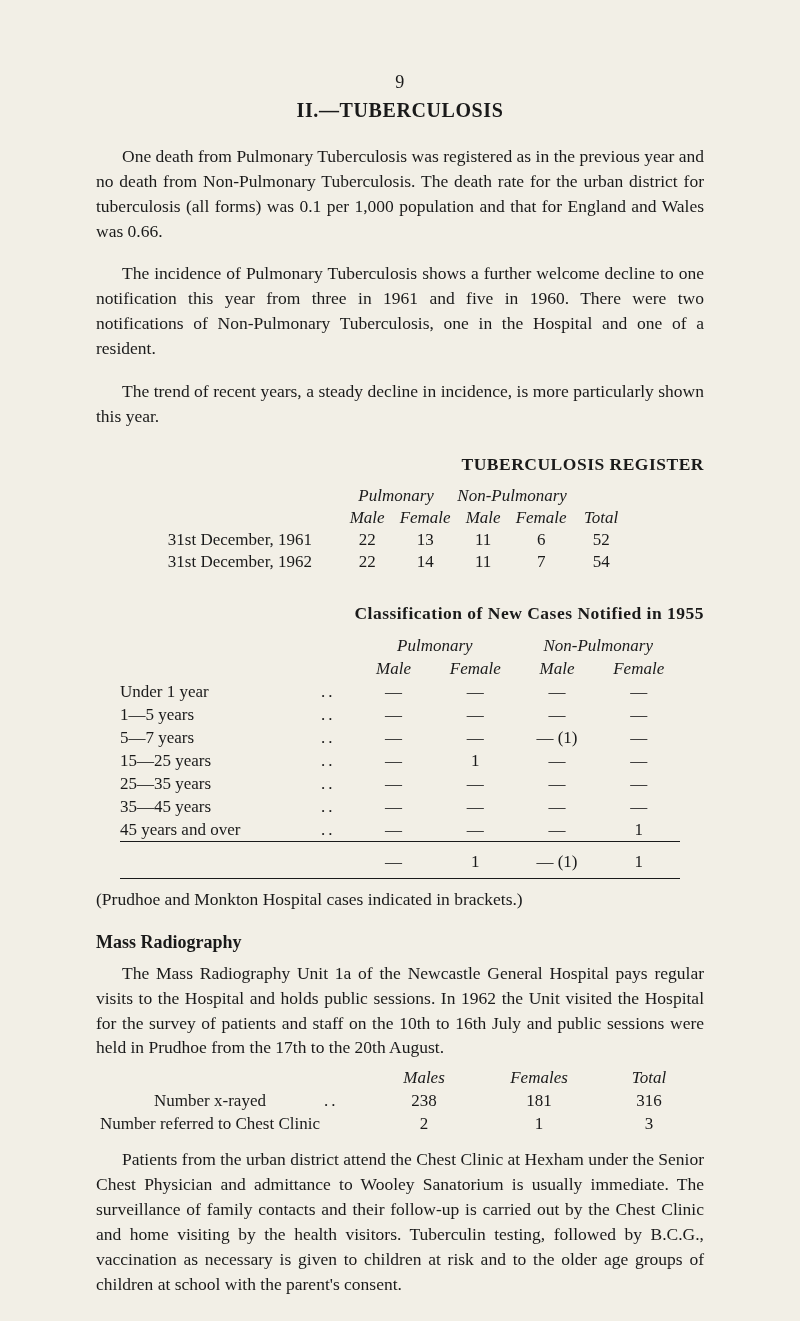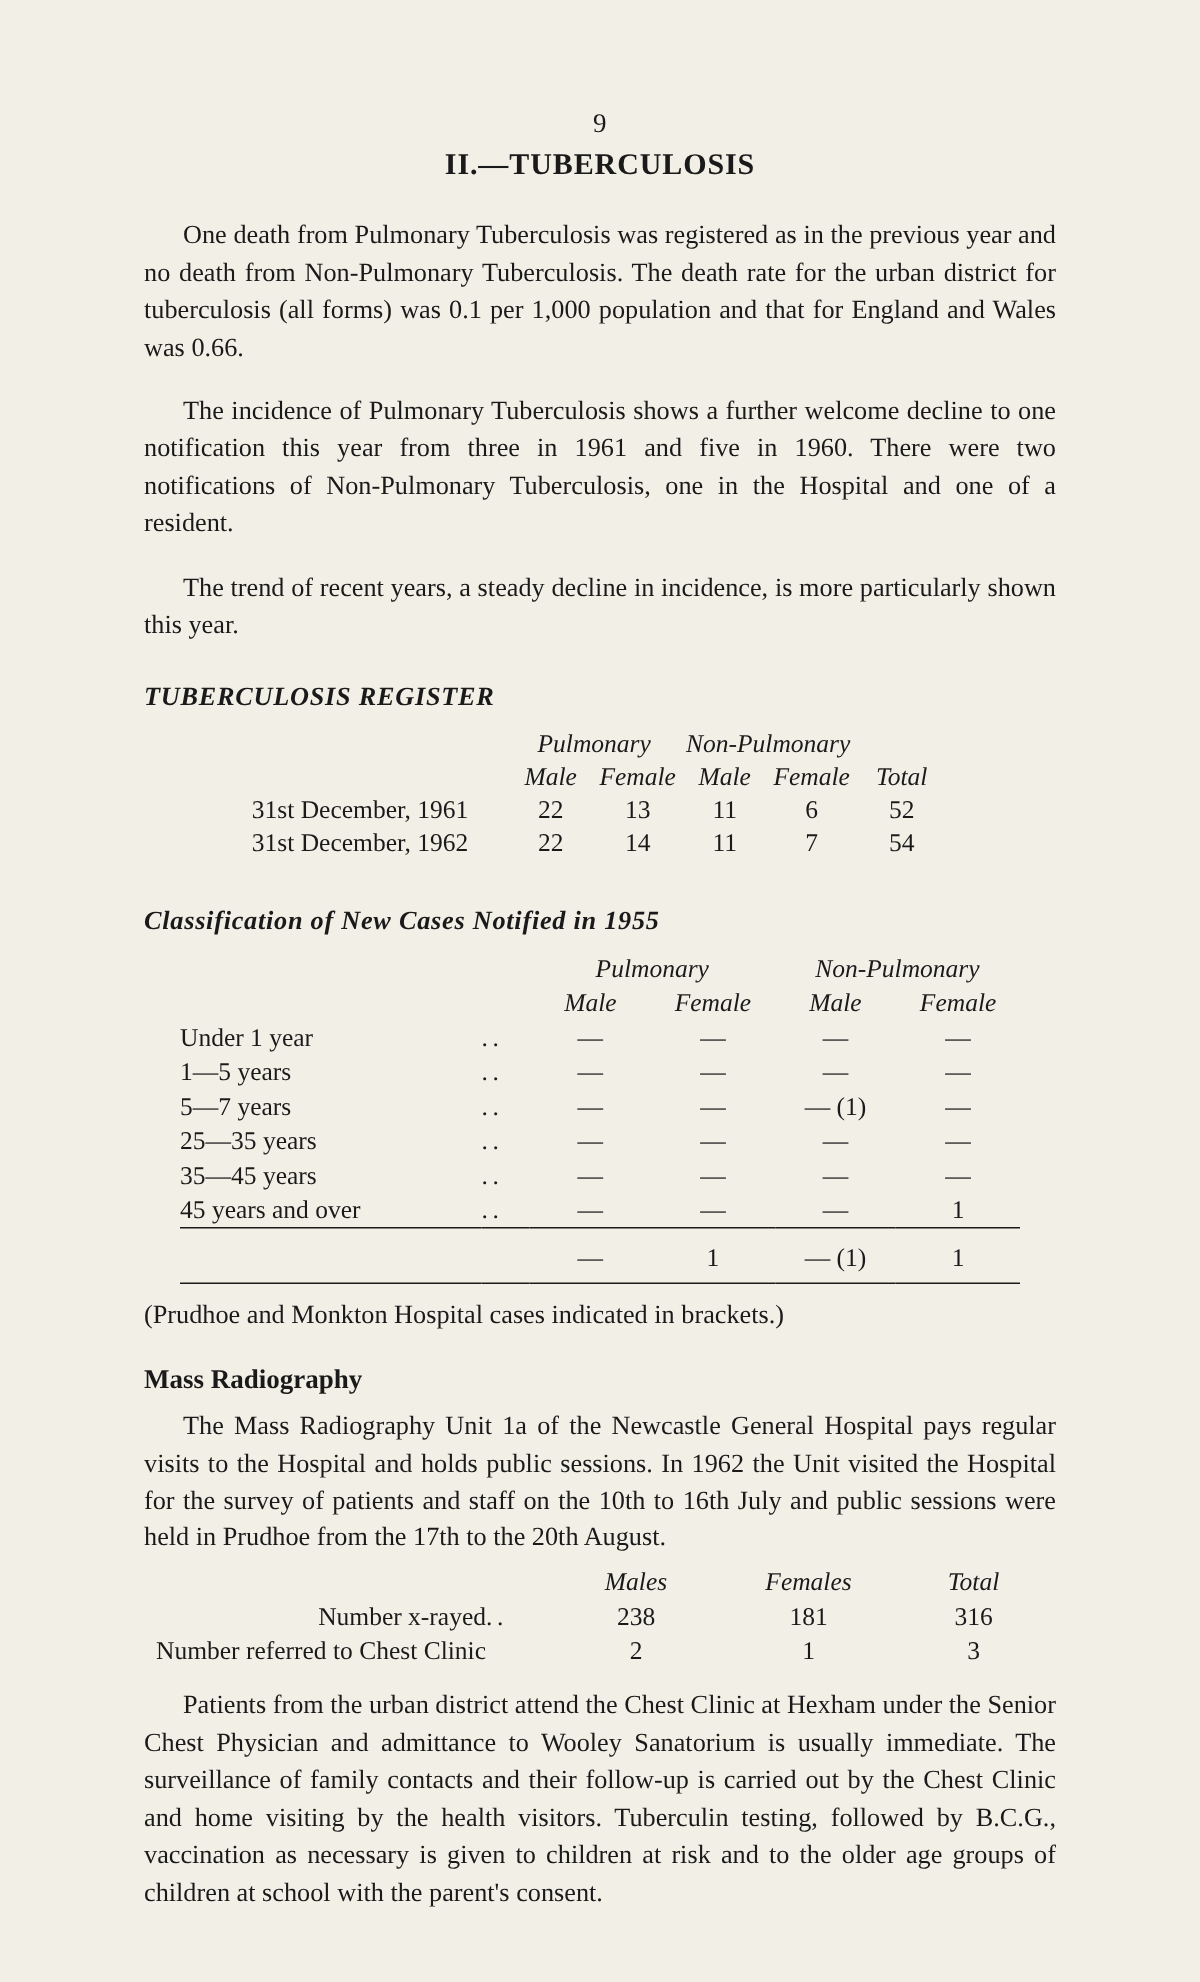--- a/index.html
+++ b/index.html
@@ -45,26 +45,25 @@
   p.para {
     font-size: 17.5px;
     line-height: 1.42;
     text-align: justify;
     margin: 0 0 18px 0;
     text-indent: 26px;
   }
   p.para:last-child { margin-bottom: 0; }
 
   h3.table-heading {
-    text-align: left;
+    text-align: right;
     font-size: 17.5px;
     font-weight: bold;
     letter-spacing: 0.5px;
     margin: 26px 0 10px 0;
-    font-style: italic;
   }
   h3.table-heading.left-ish {
     margin-top: 30px;
   }
 
   
   table.reg {
     border-collapse: collapse;
     margin: 0 auto;
     font-size: 17px;
@@ -151,21 +150,21 @@
   table.mass {
     border-collapse: collapse;
     font-size: 17px;
     margin: 6px 0 0 0;
     width: 100%;
   }
   table.mass td {
     padding: 1.5px 0;
   }
   table.mass .lbl {
-    text-align: right;
+    text-align: center;
     white-space: nowrap;
   }
   table.mass .dots {
     width: 40px;
     letter-spacing: 3px;
   }
   table.mass .c {
     text-align: center;
     width: 110px;
   }
@@ -262,20 +261,28 @@
         </tr>
         <tr>
           <td class="rowlabel">5—7 years</td>
           <td class="dots">..</td>
           <td class="num">—</td>
           <td class="num">—</td>
           <td class="num">— (1)</td>
           <td class="num">—</td>
         </tr>
         <tr>
+          <td class="rowlabel">15—25 years</td>
+          <td class="dots">..</td>
+          <td class="num">—</td>
+          <td class="num">1</td>
+          <td class="num">—</td>
+          <td class="num">—</td>
+        </tr>
+        <tr>
           <td class="rowlabel">25—35 years</td>
           <td class="dots">..</td>
           <td class="num">—</td>
           <td class="num">—</td>
           <td class="num">—</td>
           <td class="num">—</td>
         </tr>
         <tr>
           <td class="rowlabel">35—45 years</td>
           <td class="dots">..</td>

